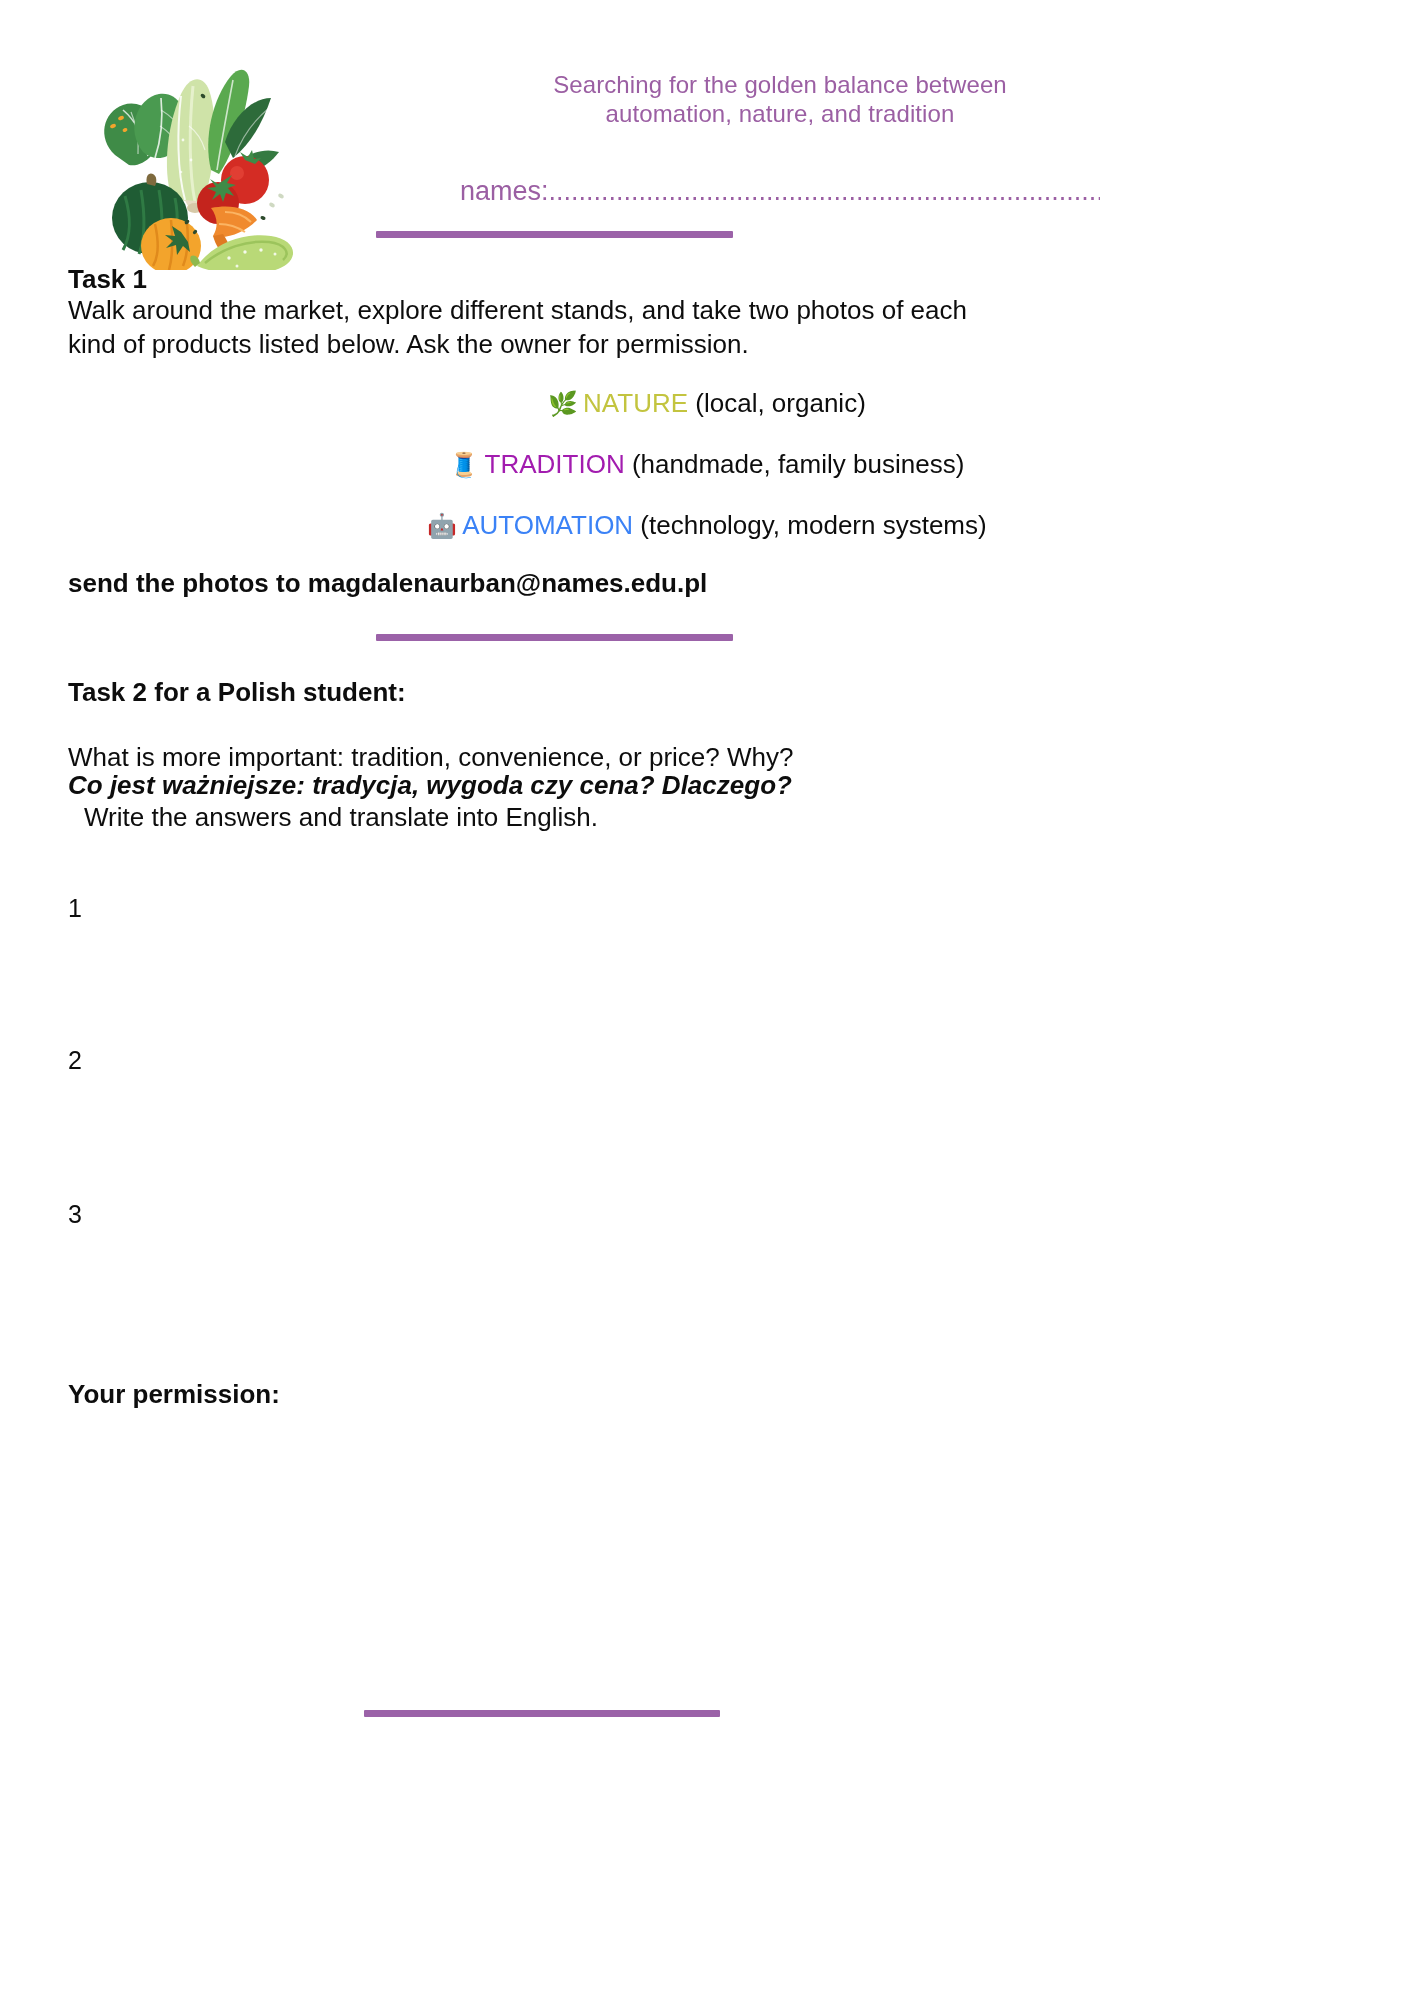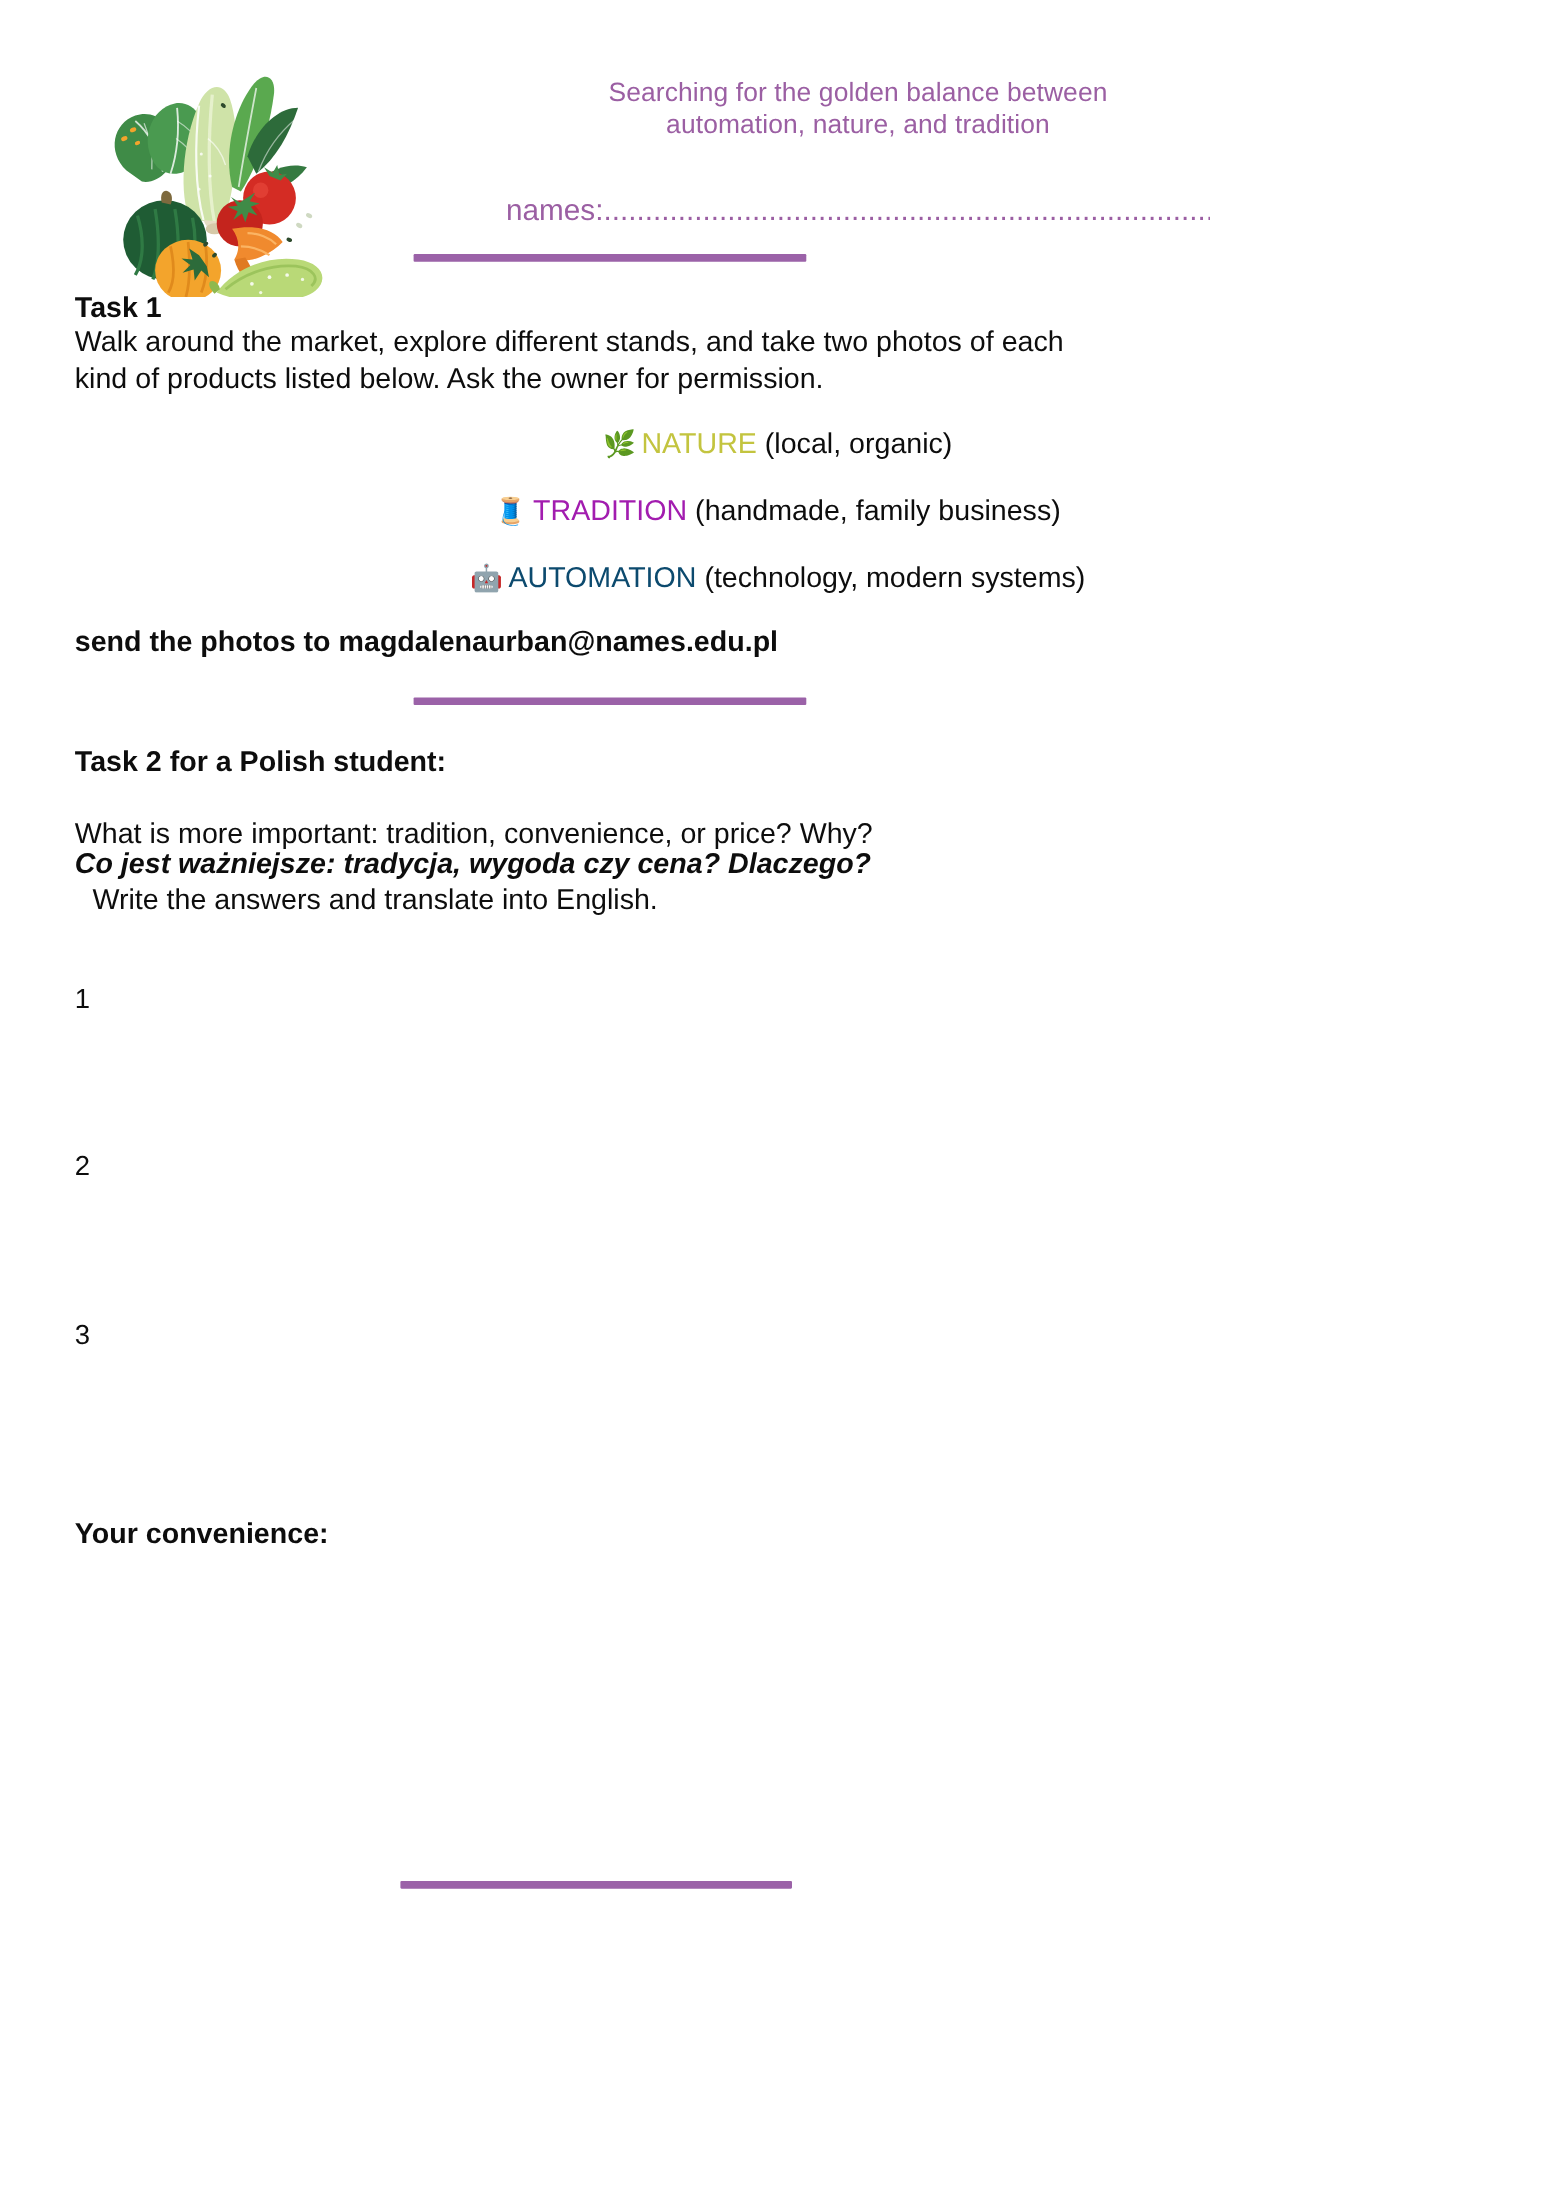--- a/index.html
+++ b/index.html
@@ -96,21 +96,21 @@
   .cat-tradition  { top: 449px; }
   .cat-automation { top: 510px; }
   .cat-emoji {
     font-size: 24px;
     vertical-align: baseline;
     margin-right: 5px;
   }
   .cat-word { font-weight: 400; }
   .cat-nature .cat-word     { color: #c3c43f; }
   .cat-tradition .cat-word  { color: #a21caf; }
-  .cat-automation .cat-word { color: #0c4a6e; }
+  .cat-automation .cat-word { color: #3b82f6; }
 
   
   .numslot {
     position: absolute;
     left: 68px;
     font-size: 25px;
     color: #0d0d0d;
   }
   .num-1 { top: 894px; }
   .num-2 { top: 1046px; }
@@ -235,15 +235,15 @@
   </div>
   <div class="blk polish-line">Co jest ważniejsze: tradycja, wygoda czy cena? Dlaczego?</div>
   <div class="blk translate-line">Write the answers and translate into English.</div>
 
   <div class="numslot num-1">1</div>
   <div class="numslot num-2">2</div>
   <div class="numslot num-3">3</div>
 
   <div class="divider divider-3"></div>
 
-  <div class="blk conclusions">Your convenience:</div>
+  <div class="blk conclusions">Your permission:</div>
 
 </div>
 
 </body></html>

